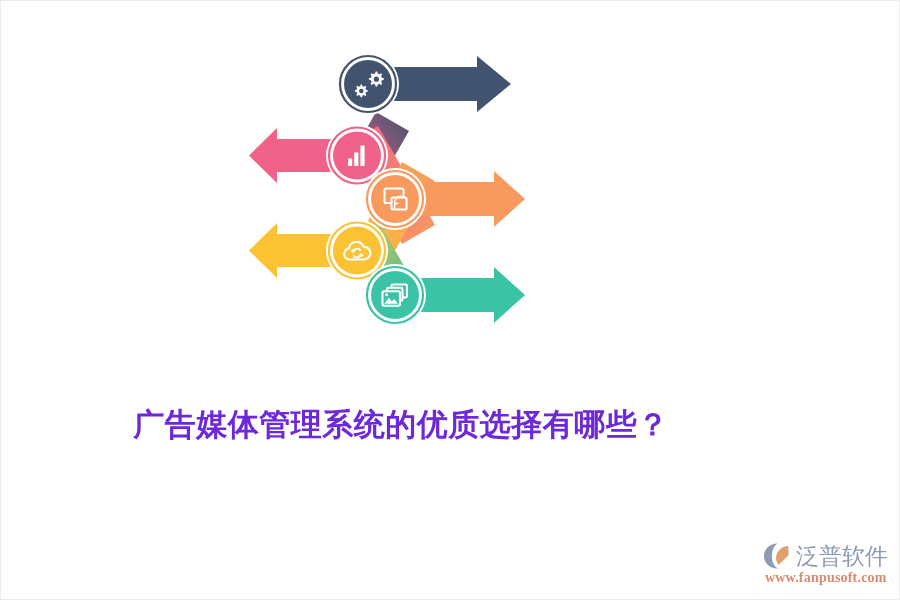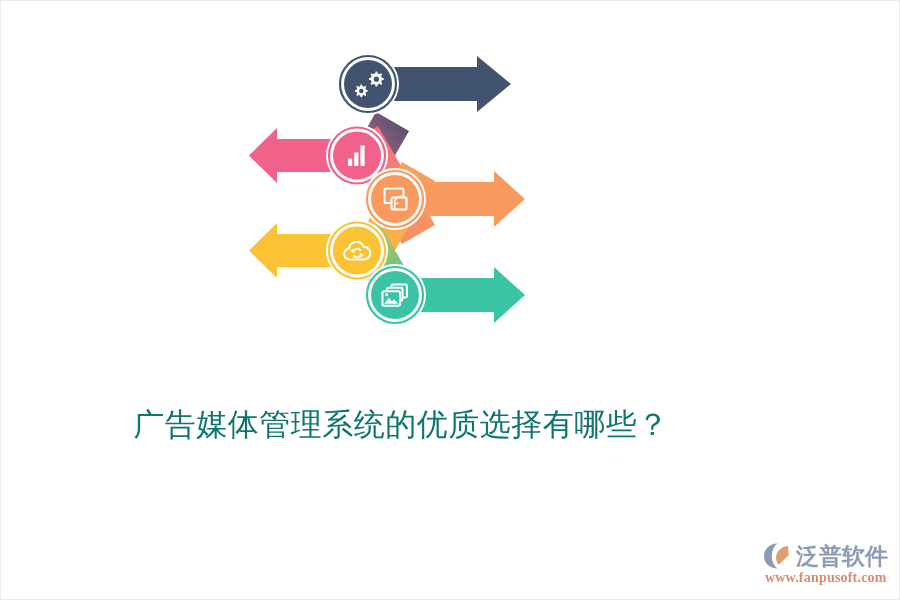--- a/index.html
+++ b/index.html
@@ -37,26 +37,26 @@
     height: 285px;
   }
 
   
   #headline {
     position: absolute;
     left: 0;
     top: 398px;
     width: 800px;
     text-align: center;
-    color: #0f766e;
+    color: #6d28d9;
     font-family: "Liberation Serif", "DejaVu Serif", serif;
     font-size: 31px;
     line-height: 52px;
     letter-spacing: 0.5px;
-    font-weight: 400;
+    font-weight: 700;
     white-space: nowrap;
   }
   #headline .hl-line {
     display: block;
   }
 
   
   #logo {
     position: absolute;
     left: 762px;
@@ -74,21 +74,21 @@
   }
   #logo .logo-mark {
     width: 30px;
     height: 28px;
     flex: 0 0 30px;
     margin-right: 3px;
   }
   #logo .logo-name {
     font-family: "Liberation Sans", "DejaVu Sans", sans-serif;
     font-size: 23px;
-    font-weight: 700;
+    font-weight: 400;
     color: #8d9bb5;
     letter-spacing: 0px;
     line-height: 26px;
   }
   #logo .logo-url {
     font-family: "Liberation Serif", "DejaVu Serif", serif;
     font-size: 14px;
     font-weight: 700;
     color: #d98b6e;
     letter-spacing: 0.2px;

